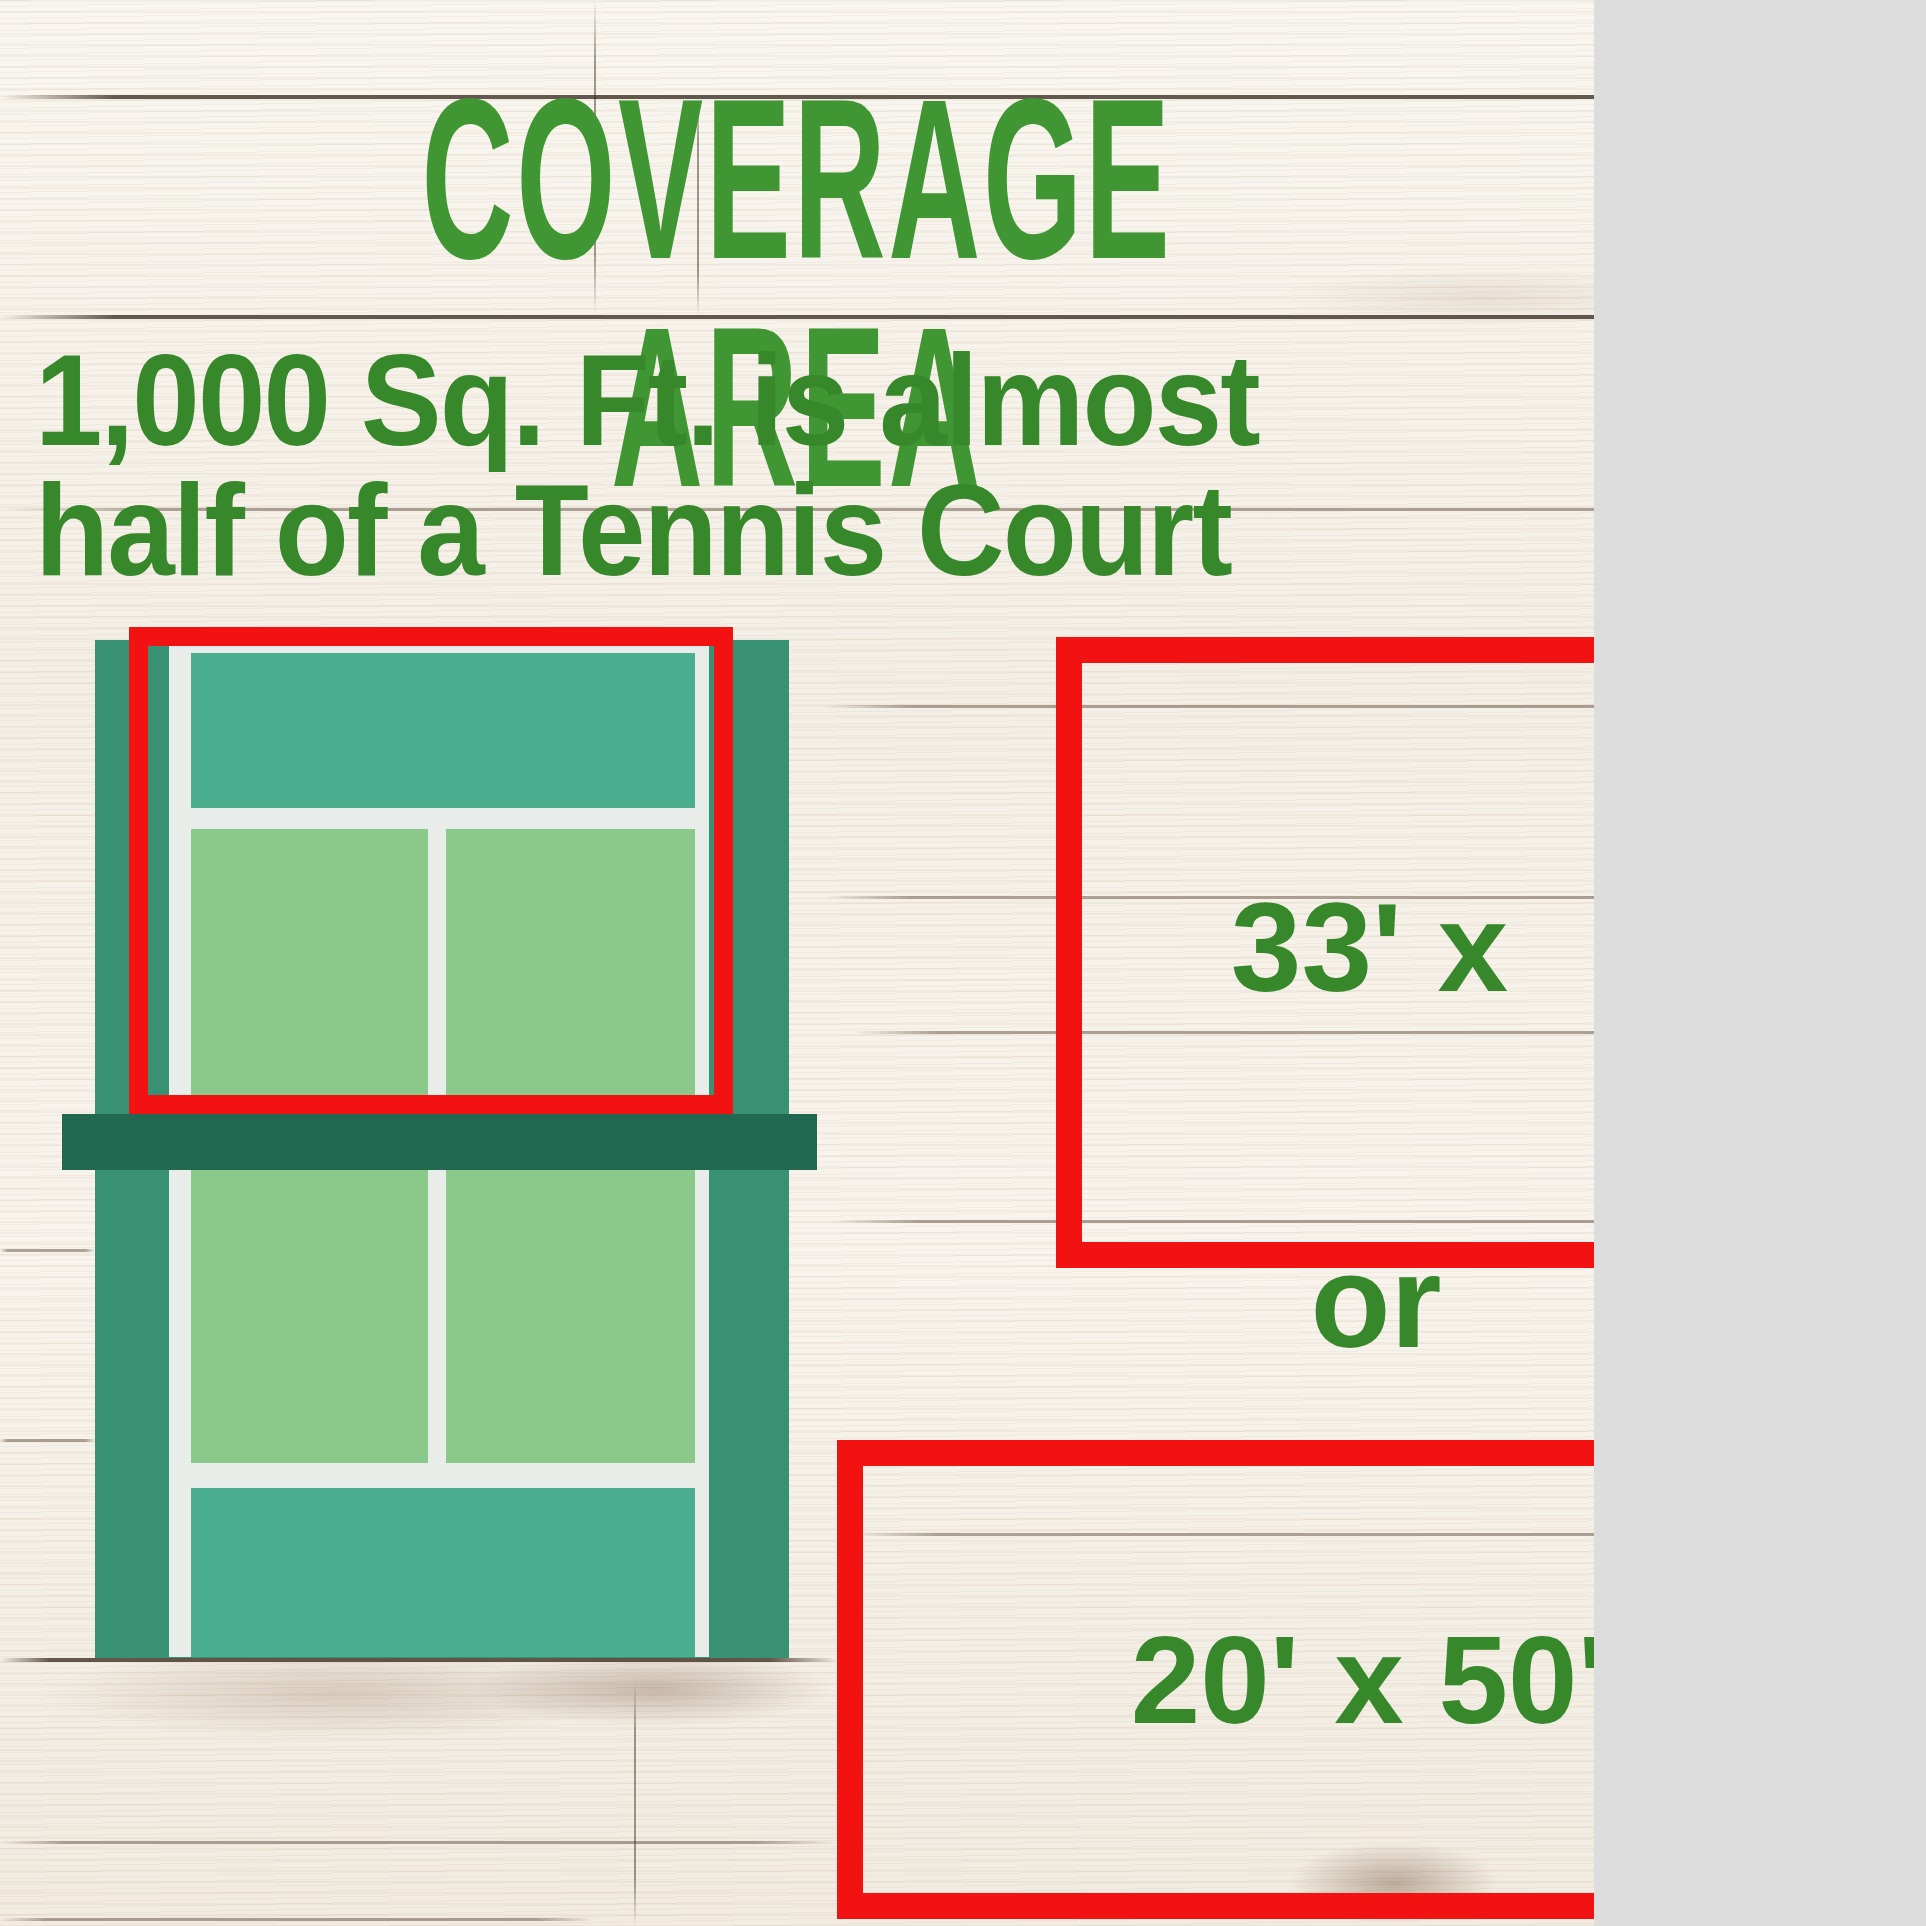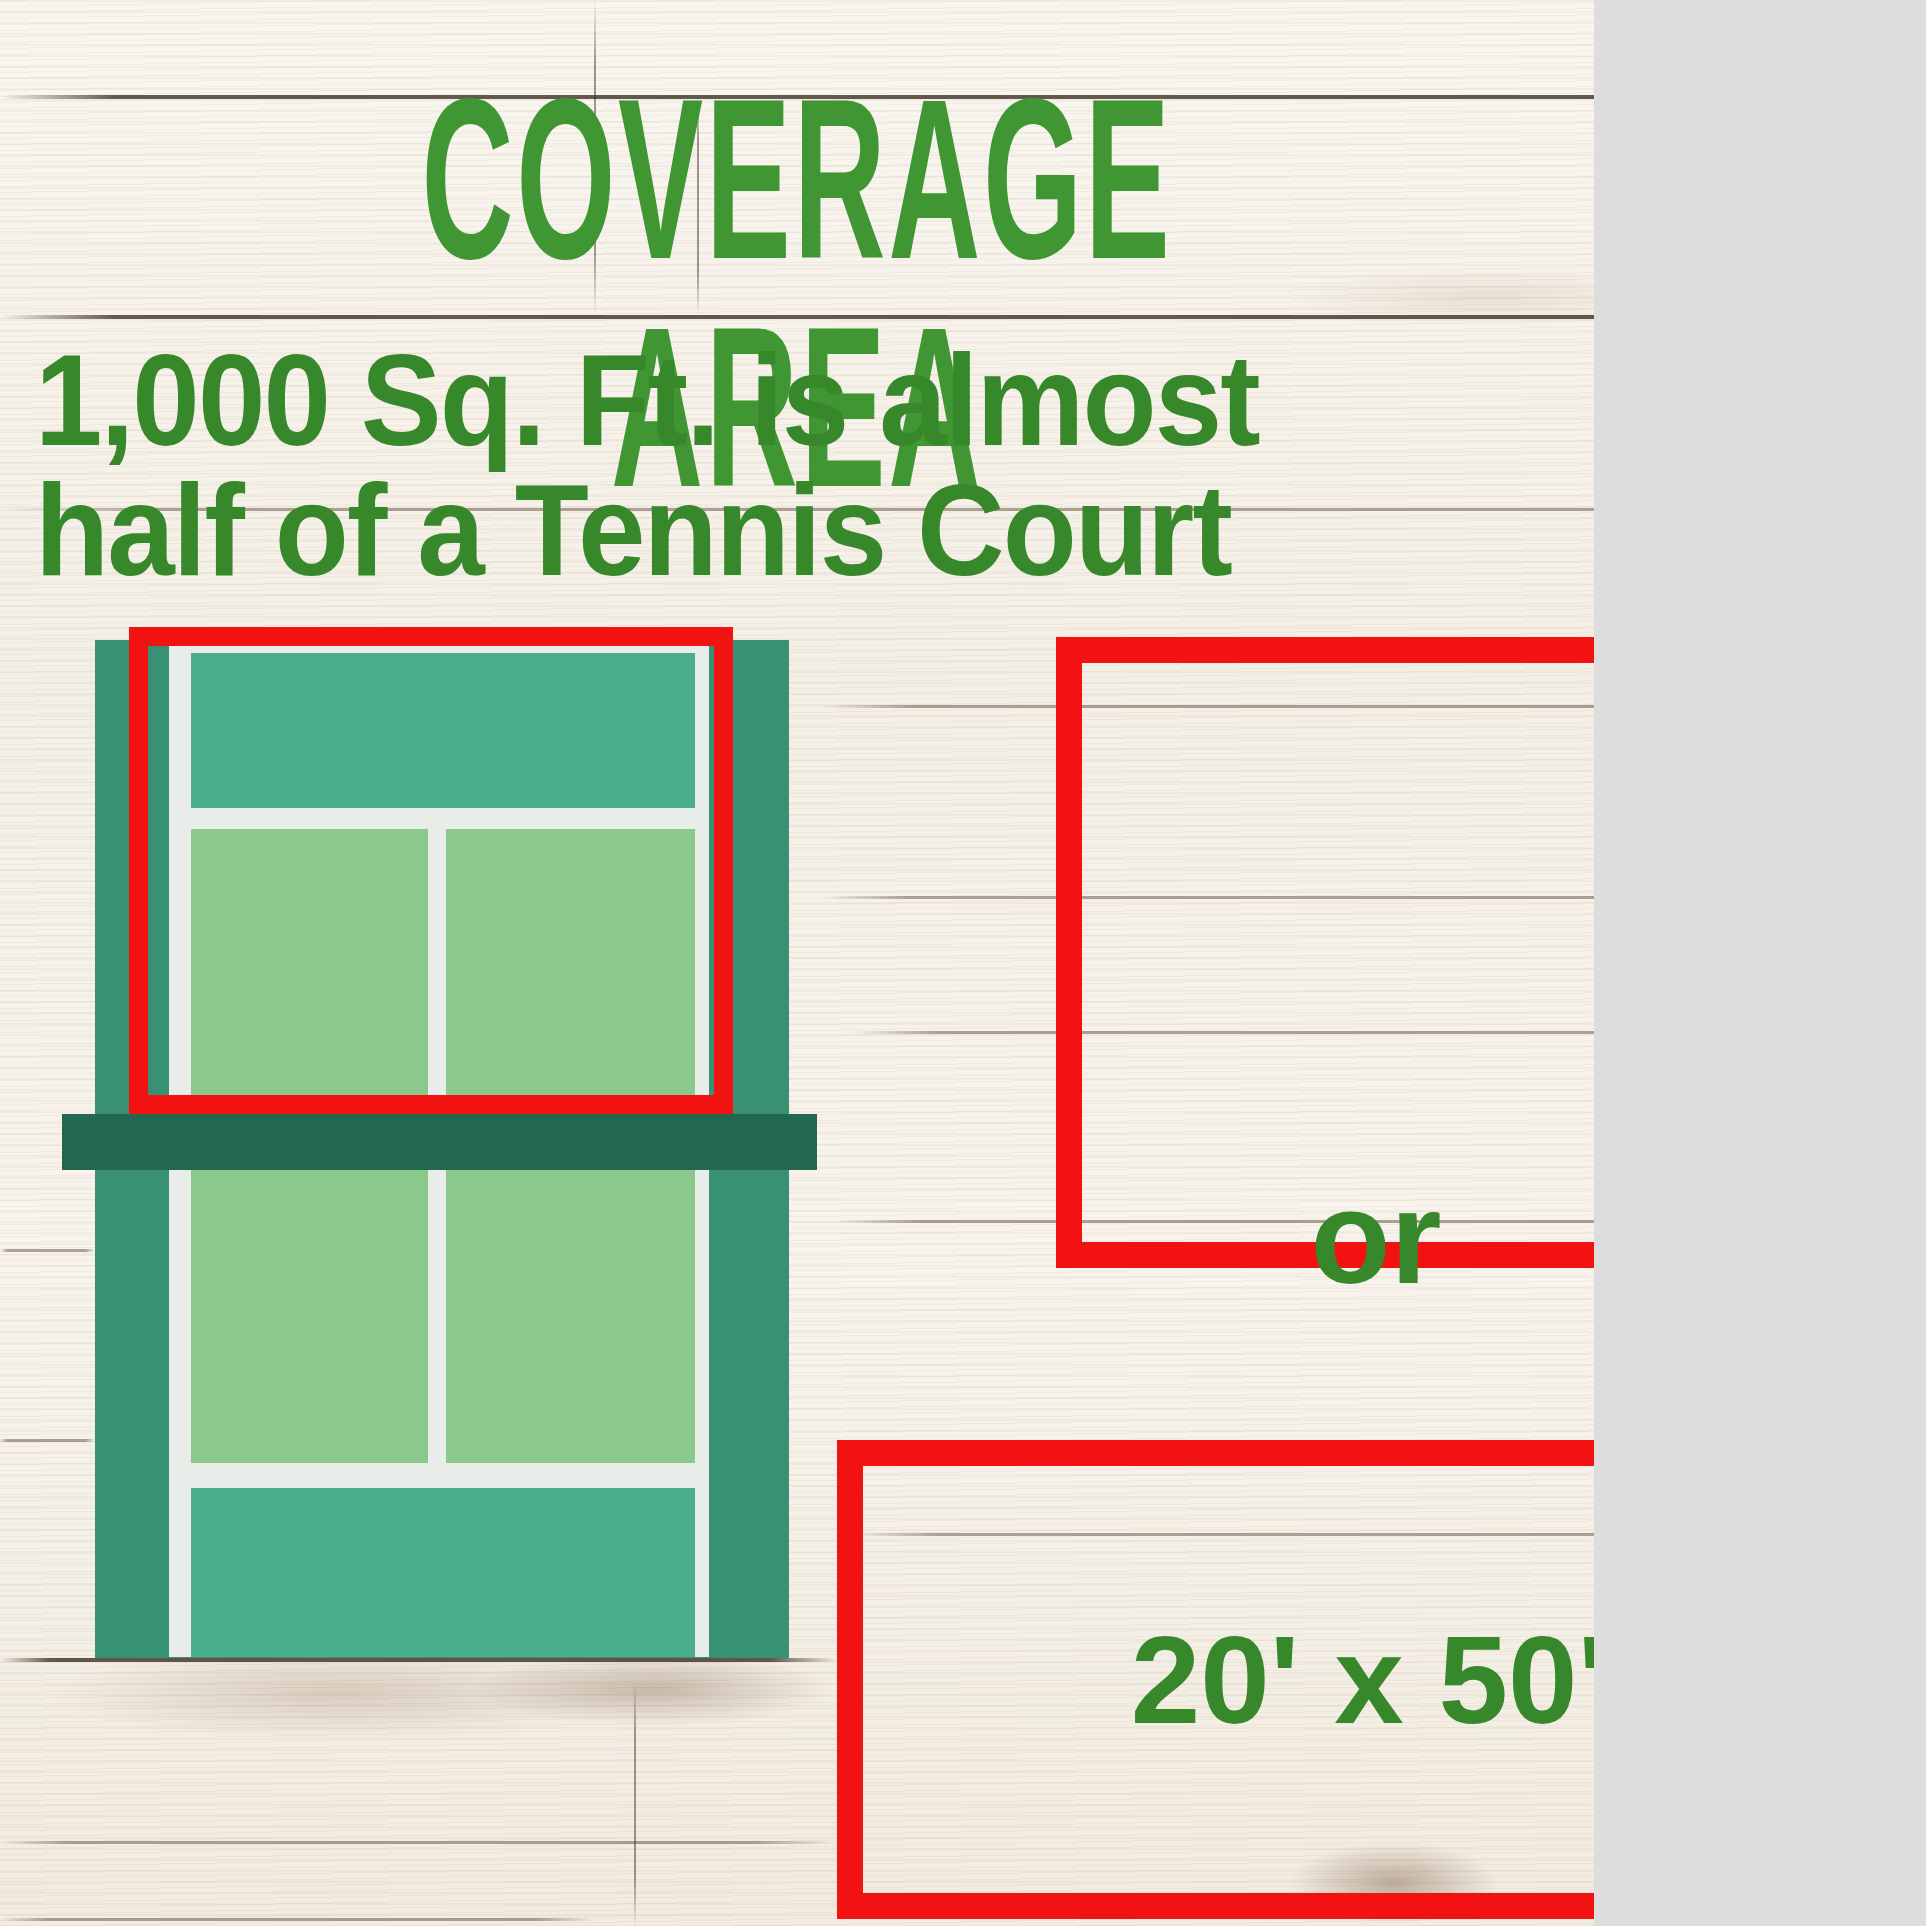--- a/index.html
+++ b/index.html
@@ -52,21 +52,21 @@
   .backcourt-bottom{position:absolute;left:191px;top:1488px;width:504px;height:169px;background:#4bae8e;}
   .net-band{position:absolute;left:62px;top:1114px;width:755px;height:56px;background:#226850;}
   .court-red-outline{position:absolute;left:129px;top:627px;width:604px;height:487px;border:19px solid #f21212;box-sizing:border-box;}
   
   .square-red-outline{position:absolute;left:1056px;top:637px;width:627px;height:631px;border:26px solid #f21212;box-sizing:border-box;}
   .square-label{
     position:absolute;left:1056px;top:869px;width:627px;
     text-align:center;font-size:127px;line-height:156px;font-weight:700;color:#37872b;
   }
   .or-label{
-    position:absolute;left:1257px;top:1172px;width:238px;
+    position:absolute;left:1257px;top:1236px;width:238px;
     text-align:center;font-size:131px;line-height:1;font-weight:700;color:#37872b;
   }
   .rect-red-outline{
     position:absolute;left:837px;top:1440px;width:1064px;height:479px;
     border:26px solid #f21212;box-sizing:border-box;
     display:flex;align-items:center;justify-content:center;
   }
   .rect-label{font-size:125px;font-weight:700;color:#37872b;line-height:1;}
 </style>
 </head>
@@ -107,20 +107,21 @@
     <div class="svc ur"></div>
     <div class="svc ll"></div>
     <div class="svc lr"></div>
     <div class="backcourt-bottom"></div>
     <div class="net-band"></div>
     <div class="court-red-outline"></div>
   </div>
 
   <div class="square-red-outline"></div>
   <div class="square-label">
+    <div>33' x</div>
   </div>
 
   <div class="or-label">or</div>
 
   <div class="rect-red-outline">
     <div class="rect-label">20' x 50'</div>
   </div>
 
 </div>
 

